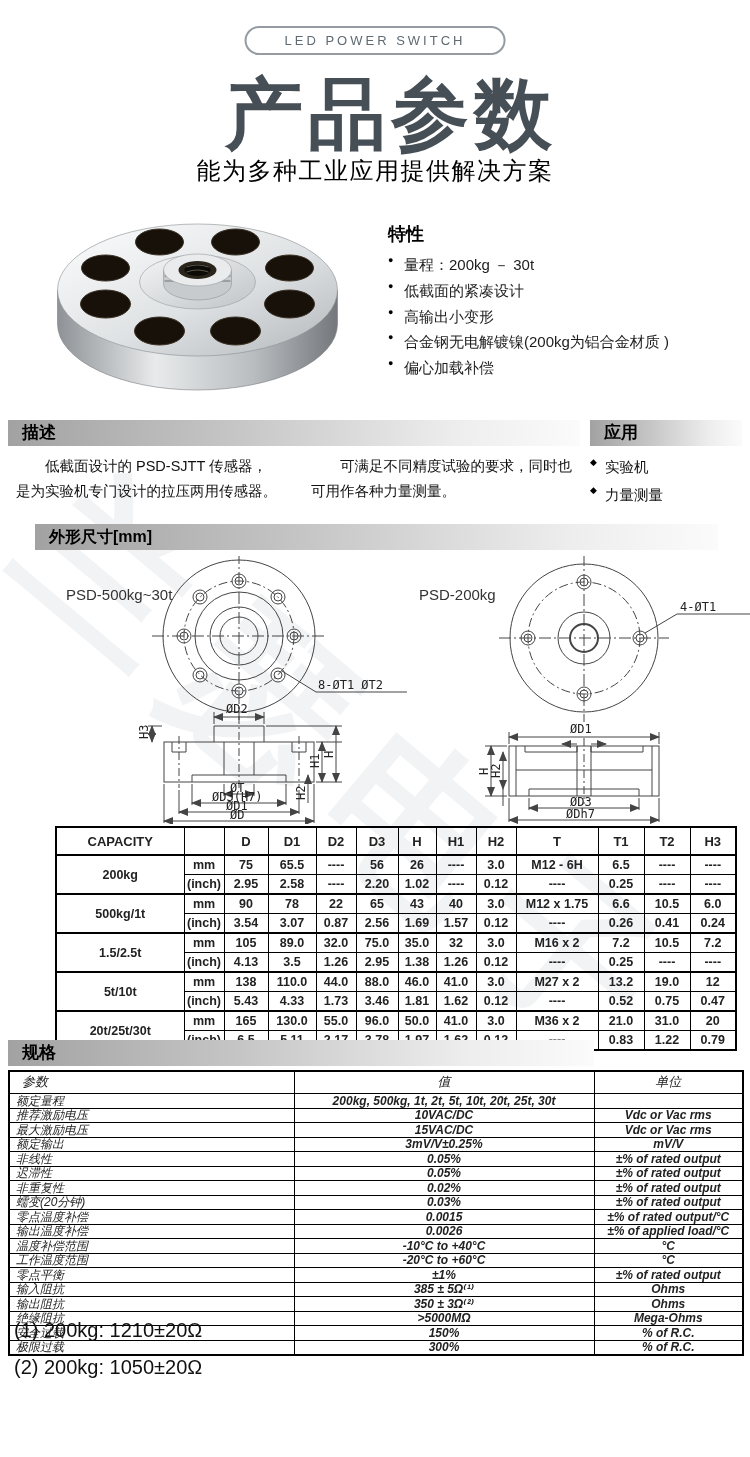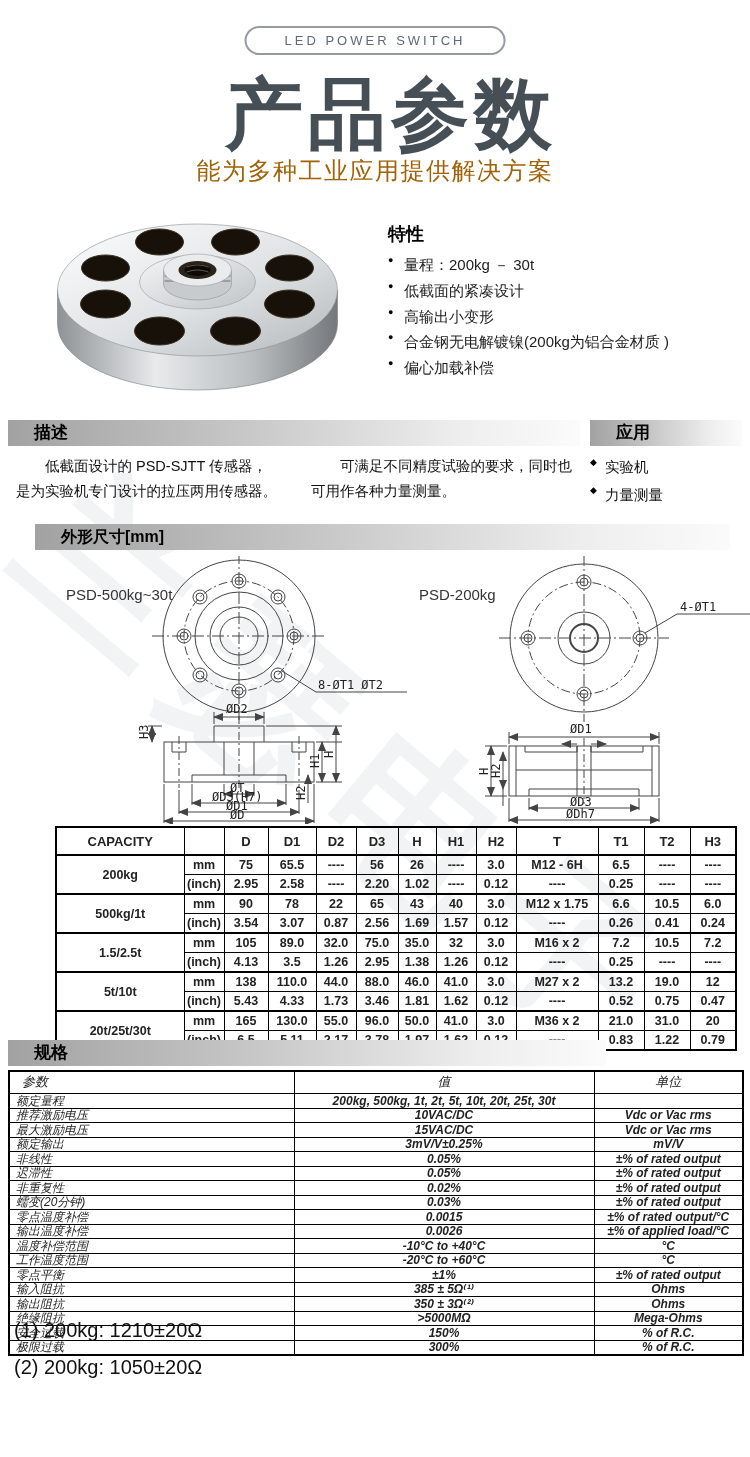--- a/index.html
+++ b/index.html
@@ -11,32 +11,32 @@
     transform-origin:left top;white-space:nowrap;z-index:0;pointer-events:none;}
 
   .badge{position:absolute;top:26px;left:50%;transform:translateX(-50%);
     border:2px solid #959ba1;border-radius:16px;padding:5px 38px;
     font-size:13px;letter-spacing:3px;color:#5f6a72;background:#fff;z-index:2;}
 
   .title{position:absolute;top:52px;left:0;width:100%;margin:16px;text-align:center;
     font-size:78px;line-height:1.18;font-weight:900;color:#474f56;letter-spacing:5px;z-index:1;}
 
   .subtitle{position:absolute;top:155px;left:0;width:100%;text-align:center;
-    font-size:24px;color:#a16207;letter-spacing:1.5px;z-index:1;}
+    font-size:24px;color:#000000;letter-spacing:1.5px;z-index:1;}
 
   .product-row{position:absolute;top:212px;left:45px;width:660px;display:flex;z-index:1;}
   .photo{width:305px;height:190px;flex:0 0 auto;}
   .features{margin-left:38px;padding-top:10px;}
   .features h3{margin:0 0 6px 0;font-size:18px;font-weight:700;color:#000;}
   .feature-list{list-style:none;margin:0;padding:0;font-size:15px;color:#1c1c1c;}
   .feature-list li{position:relative;padding-left:16px;line-height:1.72;}
   .feature-list li::before{content:"●";position:absolute;left:0;top:1px;font-size:9px;color:#000;}
 
   .hbar{background:linear-gradient(90deg,#a2a2a2 0%,#c6c6c6 40%,#ededed 78%,#fbfbfb 100%);
-    height:26px;line-height:26px;padding-left:26px;font-size:17px;font-weight:700;color:#000;}
+    height:26px;line-height:26px;padding-left:14px;font-size:17px;font-weight:700;color:#000;}
 
   .desc-section{position:absolute;top:420px;left:8px;width:572px;z-index:1;}
   .desc-cols{display:flex;gap:30px;padding:8px 4px 0 8px;}
   .desc-cols p{margin:0;width:50%;font-size:14.5px;line-height:1.7;color:#111;text-indent:2em;}
 
   .apps-section{position:absolute;top:420px;left:590px;width:152px;z-index:1;}
   .app-list{list-style:none;margin:8px 0 0 0;padding:0;font-size:14.5px;color:#111;}
   .app-list li{position:relative;padding-left:15px;line-height:1.9;}
   .app-list li::before{content:"◆";position:absolute;left:0;top:0;font-size:9px;color:#000;}
 

